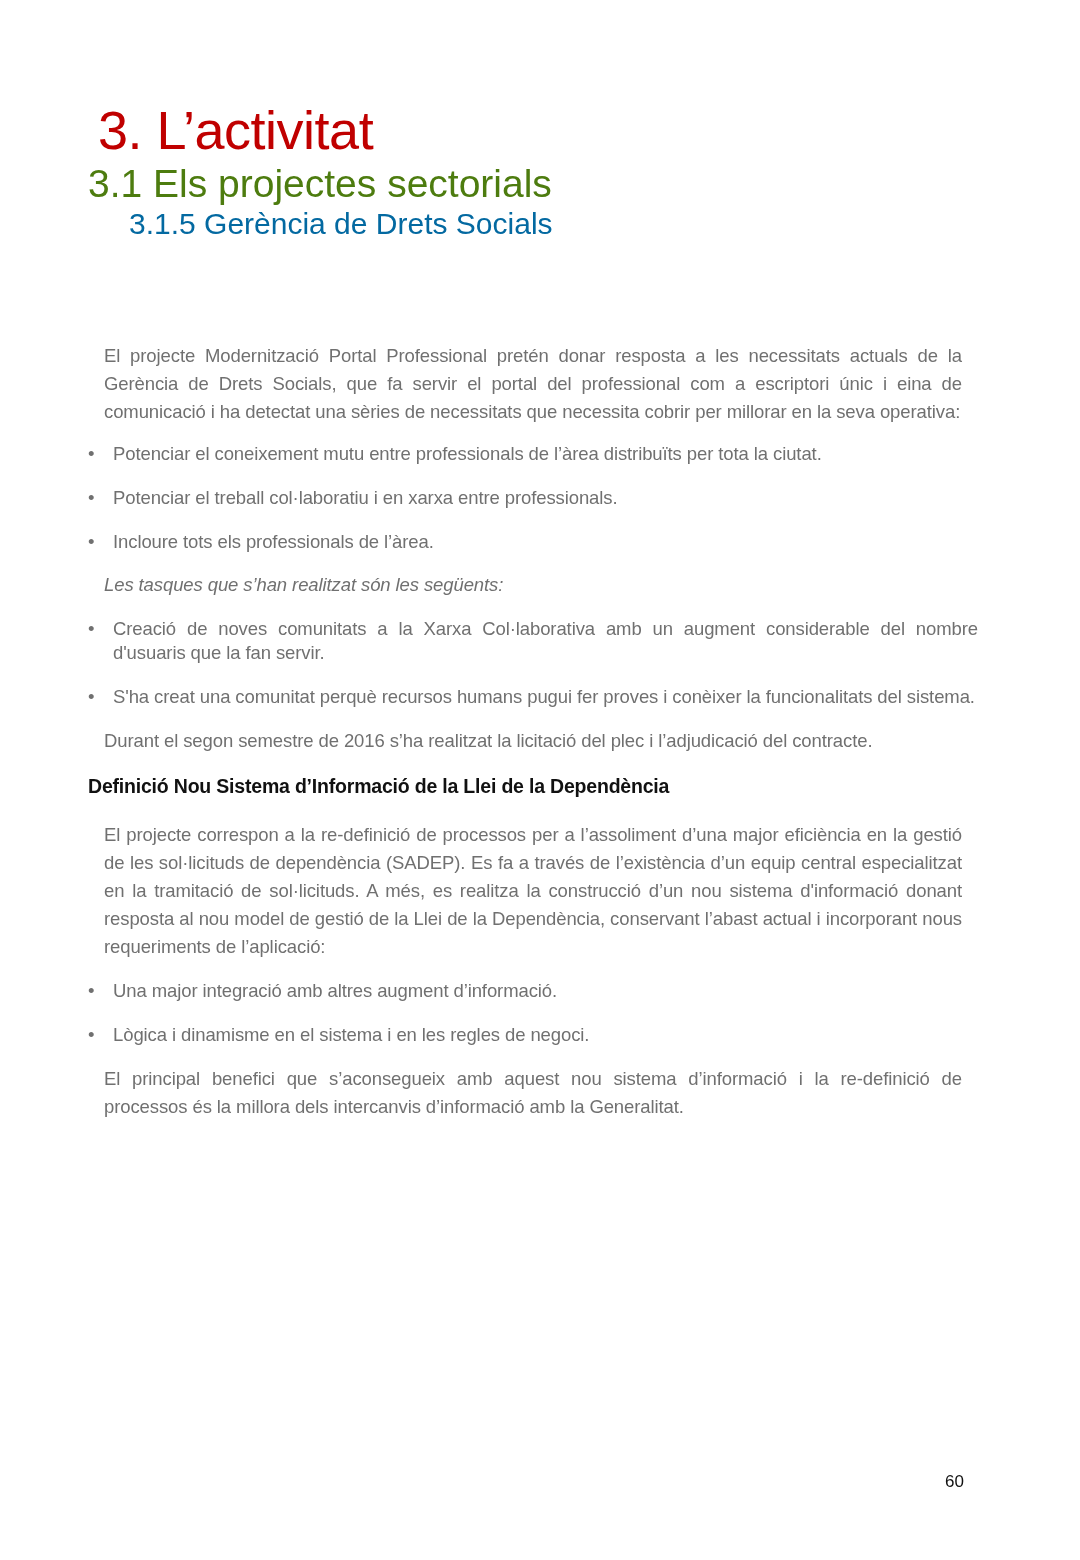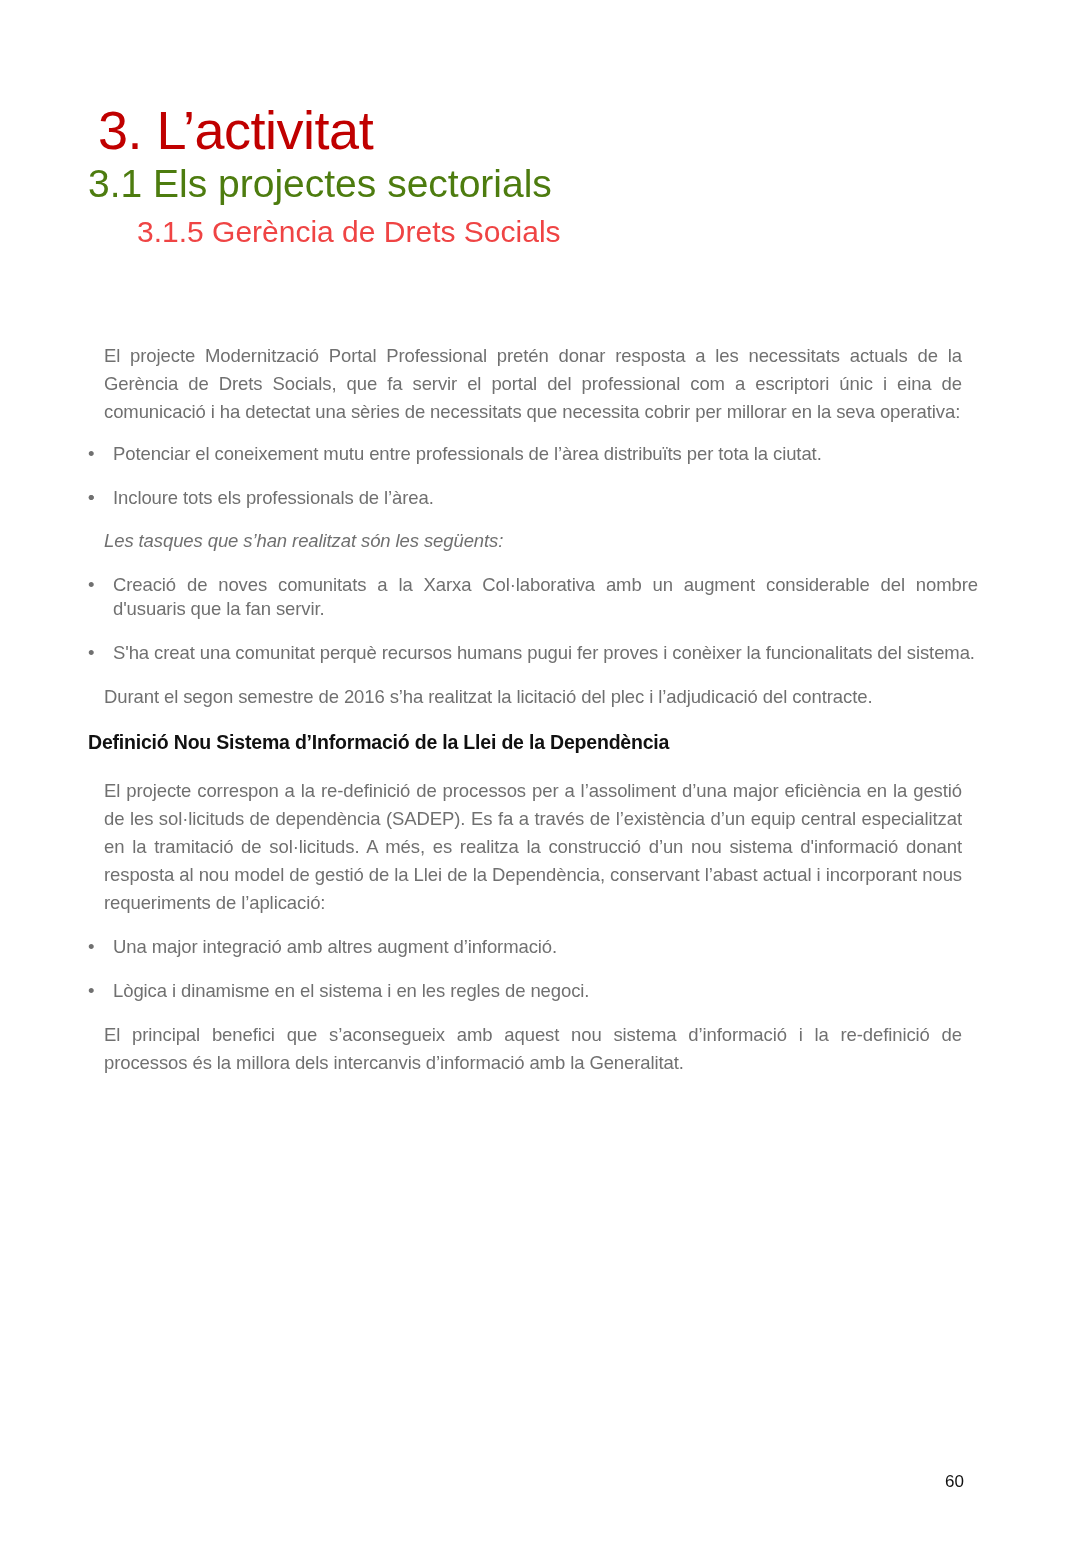--- a/index.html
+++ b/index.html
@@ -1,20 +1,20 @@
 <!DOCTYPE html>
 <html><head>
 <meta charset="utf-8">
 <style>
   html, body { margin: 0; padding: 0; background: #ffffff; }
   body { width: 1080px; height: 1560px; position: relative; overflow: hidden; font-family: "Liberation Sans", sans-serif; }
   .page { position: absolute; left: 0; top: 0; width: 1080px; height: 1560px; }
   .h1 { position: absolute; left: 86px; top: 86px; font-size: 54px; color: #c00000; line-height: 64px; letter-spacing: -0.5px; margin: 12px; font-weight: normal; }
   .h2 { position: absolute; left: 80px; top: 152px; font-size: 39px; color: #4d7c0f; line-height: 48px; margin: 8px; font-weight: normal; }
-  .h3 { position: absolute; left: 129px; top: 204px; font-size: 30px; color: #ef4444; line-height: 40px; margin: 8px; font-weight: normal; }
+  .h3 { position: absolute; left: 129px; top: 204px; font-size: 30px; color: #0369a1; line-height: 40px; margin: 0; font-weight: normal; }
   .content { position: absolute; left: 88px; top: 320px; width: 890px; }
   .sec-title { font-size: 19.5px; font-weight: bold; color: #111111; margin: 0; line-height: 30px; letter-spacing: -0.2px; }
   p.body { font-size: 18.5px; color: #707070; line-height: 28px; margin: 16px; text-align: justify; letter-spacing: -0.1px; }
   ul.bul { list-style: none; padding: 0; margin: 0; }
   ul.bul li { position: relative; padding-left: 25px; font-size: 18.5px; color: #707070; line-height: 24px; text-align: justify; letter-spacing: -0.1px; }
   ul.bul li .dot { position: absolute; left: 0; top: 0; }
   .pnum { position: absolute; left: 945px; top: 1472px; font-size: 17px; color: #111111; }
 </style>
 </head>
 <body>
@@ -23,21 +23,21 @@
   <h1 class="h1">3. L’activitat</h1>
   <h2 class="h2">3.1 Els projectes sectorials</h2>
   <h3 class="h3">3.1.5 Gerència de Drets Socials</h3>
 
   <div class="content">
 
     <p class="body" style="margin-top:22px;">El projecte Modernització Portal Professional pretén donar resposta a les necessitats actuals de la Gerència de Drets Socials, que fa servir el portal del professional com a escriptori únic i eina de comunicació i ha detectat una sèries de necessitats que necessita cobrir per millorar en la seva operativa:</p>
 
     <ul class="bul" style="margin-top:16px;">
       <li style="margin-bottom:20px;"><span class="dot">•</span><span>Potenciar el coneixement mutu entre professionals de l’àrea distribuïts per tota la ciutat.</span></li>
-      <li style="margin-bottom:20px;"><span class="dot">•</span></li>
+      <li style="margin-bottom:20px;"><span class="dot">•</span><span>Potenciar el treball col·laboratiu i en xarxa entre professionals.</span></li>
       <li><span class="dot">•</span><span>Incloure tots els professionals de l’àrea.</span></li>
     </ul>
 
     <p class="body" style="margin-top:17px;font-style:italic;">Les tasques que s’han realitzat són les següents:</p>
 
     <ul class="bul" style="margin-top:18px;">
       <li style="margin-bottom:20px;"><span class="dot">•</span><span>Creació de noves comunitats a la Xarxa Col·laborativa amb un augment considerable del nombre d'usuaris que la fan servir.</span></li>
       <li><span class="dot">•</span><span>S'ha creat una comunitat perquè recursos humans pugui fer proves i conèixer la funcionalitats del sistema.</span></li>
     </ul>
 

